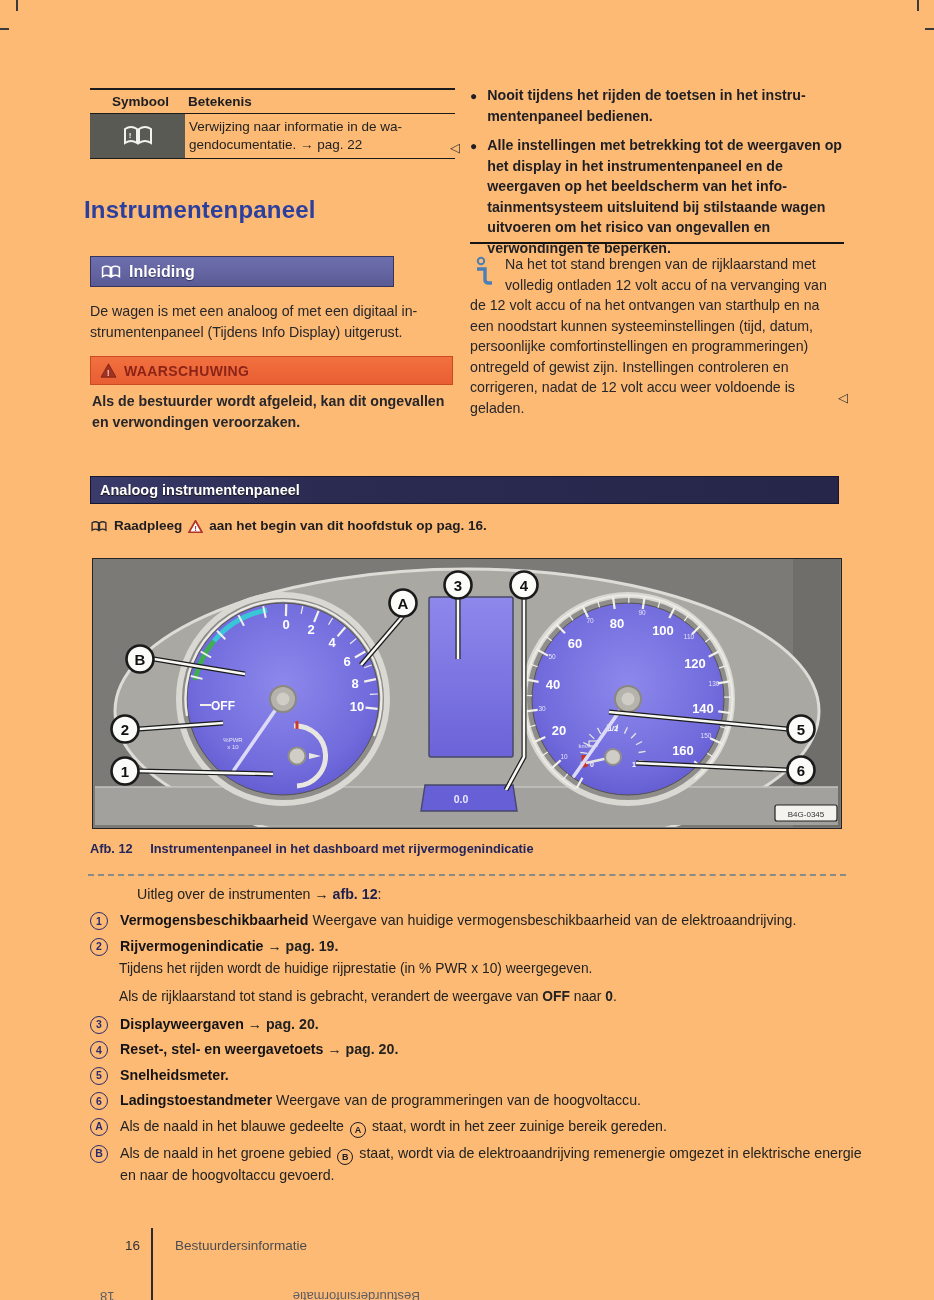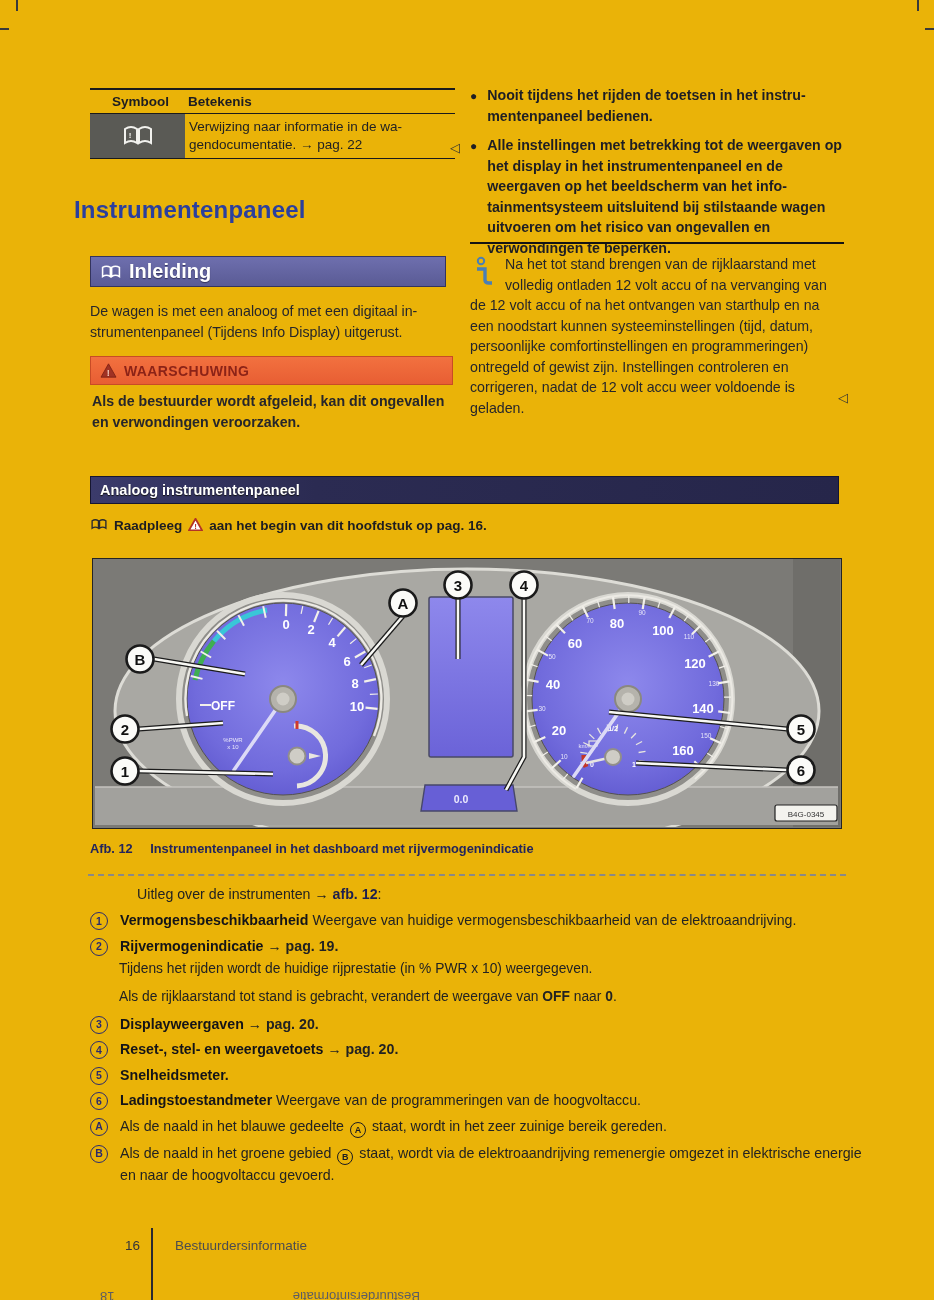--- a/index.html
+++ b/index.html
@@ -1,51 +1,51 @@
 <!DOCTYPE html>
 <html><head>
 <meta charset="utf-8">
 <style>
   html,body{margin:0;padding:0;background:#e8e8e6;}
-  #page{position:relative;width:934px;height:1300px;background:#eab308;overflow:hidden;
+  #page{position:relative;width:934px;height:1300px;background:#fdba74;overflow:hidden;
         font-family:"Liberation Sans","DejaVu Sans",sans-serif;color:#26262b;hyphens:manual;}
   .abs{position:absolute;}
   
   .mark{position:absolute;background:#3a3a3a;}
   
   #symbol-table{left:90px;top:88px;width:365px;border-top:2.4px solid #1b1b1b;}
   #symbol-table .thead{display:flex;gap:0;border-bottom:1.3px solid #1b1b1b;padding:4px 0 4px 0;}
   #symbol-table .th{font-weight:bold;font-size:13.5px;color:#1d1d22;}
   #symbol-table .th.c1{width:98px;padding-left:22px;box-sizing:border-box;}
   #symbol-table .trow{display:flex;border-bottom:1.6px solid #1b1b1b;}
   #symbol-table .icon-cell{width:95px;height:44px;background:#5a5a55;display:flex;align-items:center;justify-content:center;flex-shrink:0;}
   #symbol-table .txt-cell{flex:1;font-size:13.5px;line-height:18px;padding:4px 2px 4px 4px;color:#222;}
   .tri{position:absolute;font-size:13px;color:#333;}
   
-  #main-heading{left:74px;top:196px;font-size:24px;font-weight:bold;color:#2b3f9e;letter-spacing:.2px;}
+  #main-heading{left:84px;top:196px;font-size:24px;font-weight:bold;color:#2b3f9e;letter-spacing:.2px;}
   .banner{box-sizing:border-box;display:flex;align-items:center;gap:7px;padding:0 9px;color:#fff;font-weight:bold;}
-  #intro-banner{left:90px;top:256px;width:356px;height:31px;font-size:20px;
+  #intro-banner{left:90px;top:256px;width:304px;height:31px;font-size:16px;
     background:linear-gradient(180deg,#6e6fae 0%,#5a5b95 100%);border:1.6px solid #34345e;text-shadow:0 1px 1px #33335c;}
   #warning-banner{left:90px;top:356px;width:363px;height:29px;font-size:14px;letter-spacing:.4px;
     background:linear-gradient(180deg,#f2713f 0%,#e85e33 100%);color:#8c2317;border:1px solid #c84b26;}
   #section-banner{left:90px;top:476px;width:749px;height:28px;font-size:14.5px;
     background:linear-gradient(90deg,#3b3b6b 0%,#2b2b52 30%,#26264a 100%);border:1px solid #161630;text-shadow:0 1px 1px #111;}
   .body-text{font-size:14.2px;line-height:20.5px;color:#26262b;}
   #intro-text{left:90px;top:301px;width:366px;}
   #warning-text{left:92px;top:391px;width:362px;font-weight:600;}
   
   #right-bullets{left:470px;top:85px;width:376px;}
   .bullet-row{display:flex;gap:10px;margin-bottom:9px;font-weight:700;font-size:14.2px;line-height:20.5px;color:#1e1e24;}
   .bullet-dot{flex-shrink:0;margin-top:1px;font-size:12px;}
   .bullet-dot::before{content:"●";}
   #right-rule{left:470px;top:242px;width:374px;height:0;border-top:2px solid #141414;}
   #info-block{left:470px;top:254px;width:376px;font-size:14.2px;line-height:20.5px;}
   #info-block .info-icon{float:left;margin:2px 12px 2px 6px;}
   
-  #consult-line{left:90px;top:518px;width:750px;font-size:13.5px;font-weight:700;color:#1d1d22;display:flex;align-items:flex-start;gap:6px;}
+  #consult-line{left:90px;top:518px;width:750px;font-size:13.5px;font-weight:700;color:#1d1d22;display:flex;align-items:flex-end;gap:6px;}
   
   #figure{left:92px;top:558px;width:750px;height:271px;border:1.6px solid #242424;box-sizing:border-box;background:#7b7a76;}
   #caption{left:90px;top:841px;width:750px;font-size:12.8px;color:#23255c;}
   #caption .cap-label{font-weight:bold;margin-right:14px;}
   #caption .cap-text{font-weight:600;}
   #dash-sep{left:88px;top:874px;width:758px;border-top:2px dashed #8a8a86;}
   #uitleg-line{left:90px;top:886px;font-size:14.2px;color:#222;margin-left:47px;}
   #uitleg-line .ref{font-weight:bold;color:#1d1f4e;}
   
   #legend{left:90px;top:910px;width:792px;font-size:14.2px;line-height:21px;}

